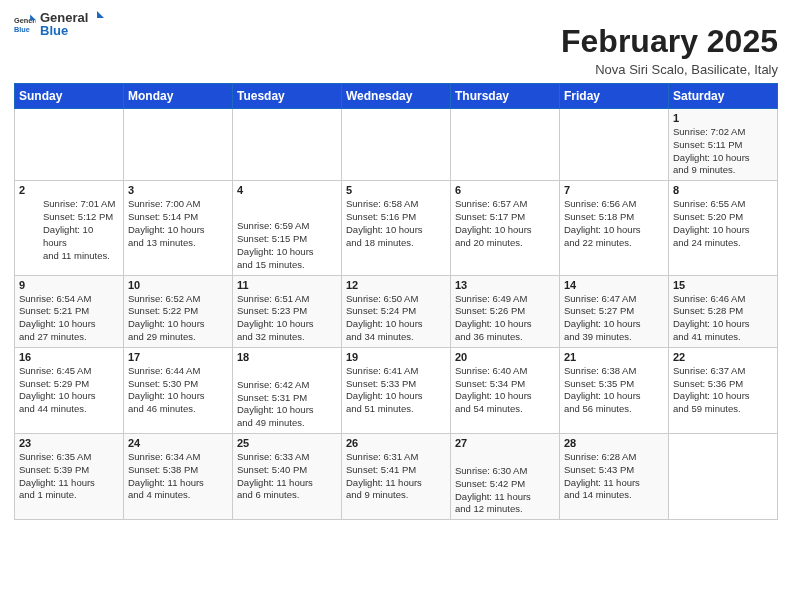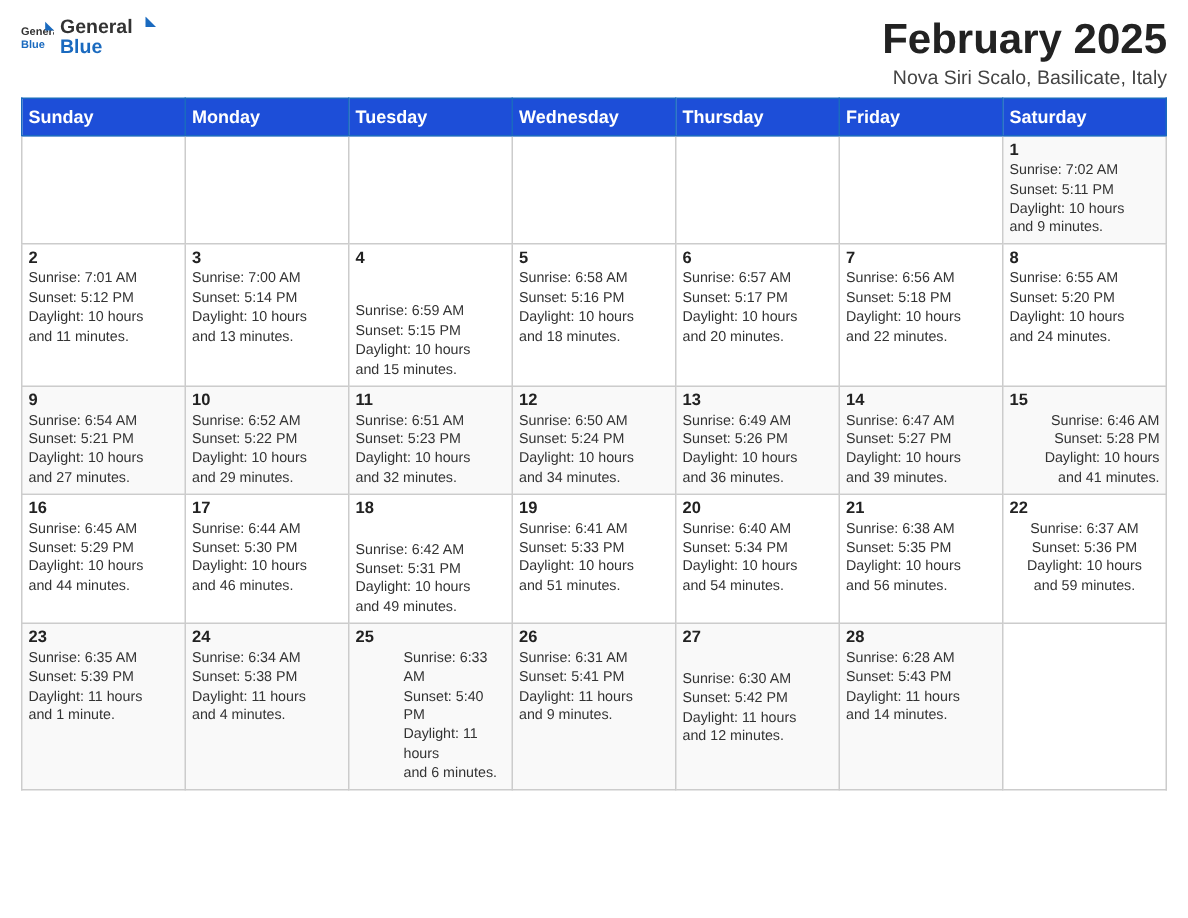--- a/index.html
+++ b/index.html
@@ -28,23 +28,24 @@
       gap: 4px;
     }
     .logo-icon {
       width: 22px;
       height: 22px;
     }
     .title-block {
       text-align: right;
     }
     .title-month {
-      font-size: 28px;
+      font-size: 32px;
       font-weight: bold;
       color: #222;
+      margin-top: 13px;
     }
     .title-location {
       font-size: 13px;
       color: #444;
       margin-top: 2px;
       margin-left: 18px;
     }
     .calendar {
       width: 100%;
       border-collapse: collapse;
@@ -142,21 +143,21 @@
             <span class="day-num">1</span>
             <div class="day-info" style="white-space: pre-line;">Sunrise: 7:02 AM
 Sunset: 5:11 PM
 Daylight: 10 hours
 and 9 minutes.</div>
           </td>
         </tr>
         <tr>
           <td>
             <span class="day-num">2</span>
-            <div class="day-info" style="white-space: pre-line;">Sunrise: 7:01 AM
+            <div class="day-info" style="white-space: pre-line; margin-left: 24px;">Sunrise: 7:01 AM
 Sunset: 5:12 PM
 Daylight: 10 hours
 and 11 minutes.</div>
           </td>
           <td>
             <span class="day-num">3</span>
             <div class="day-info" style="white-space: pre-line;">Sunrise: 7:00 AM
 Sunset: 5:14 PM
 Daylight: 10 hours
 and 13 minutes.</div>
@@ -235,21 +236,21 @@
           </td>
           <td>
             <span class="day-num">14</span>
             <div class="day-info" style="white-space: pre-line;">Sunrise: 6:47 AM
 Sunset: 5:27 PM
 Daylight: 10 hours
 and 39 minutes.</div>
           </td>
           <td>
             <span class="day-num">15</span>
-            <div class="day-info" style="white-space: pre-line; text-align: right;">Sunrise: 6:46 AM
+            <div class="day-info" style="white-space: pre-line;">Sunrise: 6:46 AM
 Sunset: 5:28 PM
 Daylight: 10 hours
 and 41 minutes.</div>
           </td>
         </tr>
         <tr>
           <td>
             <span class="day-num">16</span>
             <div class="day-info" style="white-space: pre-line;">Sunrise: 6:45 AM
 Sunset: 5:29 PM
@@ -286,21 +287,21 @@
           </td>
           <td>
             <span class="day-num">21</span>
             <div class="day-info" style="white-space: pre-line;">Sunrise: 6:38 AM
 Sunset: 5:35 PM
 Daylight: 10 hours
 and 56 minutes.</div>
           </td>
           <td>
             <span class="day-num">22</span>
-            <div class="day-info" style="white-space: pre-line; text-align: center;">Sunrise: 6:37 AM
+            <div class="day-info" style="white-space: pre-line;">Sunrise: 6:37 AM
 Sunset: 5:36 PM
 Daylight: 10 hours
 and 59 minutes.</div>
           </td>
         </tr>
         <tr>
           <td>
             <span class="day-num">23</span>
             <div class="day-info" style="white-space: pre-line;">Sunrise: 6:35 AM
 Sunset: 5:39 PM
@@ -309,21 +310,21 @@
           </td>
           <td>
             <span class="day-num">24</span>
             <div class="day-info" style="white-space: pre-line;">Sunrise: 6:34 AM
 Sunset: 5:38 PM
 Daylight: 11 hours
 and 4 minutes.</div>
           </td>
           <td>
             <span class="day-num">25</span>
-            <div class="day-info" style="white-space: pre-line; margin-left: 32px;">Sunrise: 6:33 AM
+            <div class="day-info" style="white-space: pre-line;">Sunrise: 6:33 AM
 Sunset: 5:40 PM
 Daylight: 11 hours
 and 6 minutes.</div>
           </td>
           <td>
             <span class="day-num">26</span>
             <div class="day-info" style="white-space: pre-line;">Sunrise: 6:31 AM
 Sunset: 5:41 PM
 Daylight: 11 hours
 and 9 minutes.</div>

